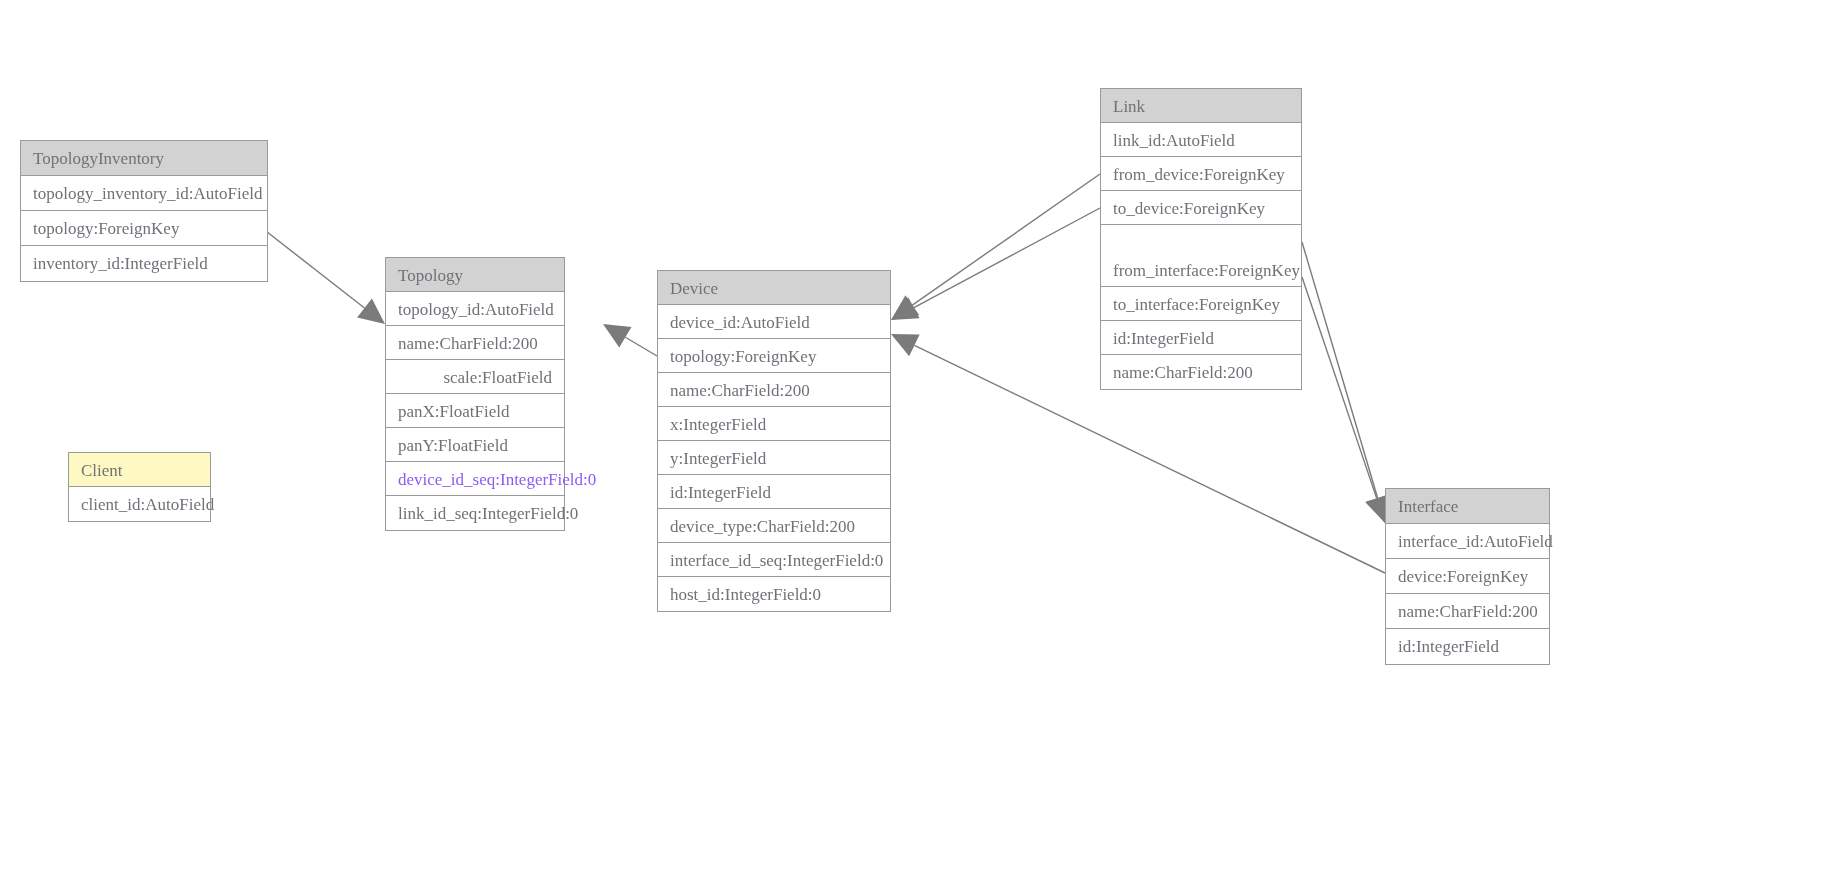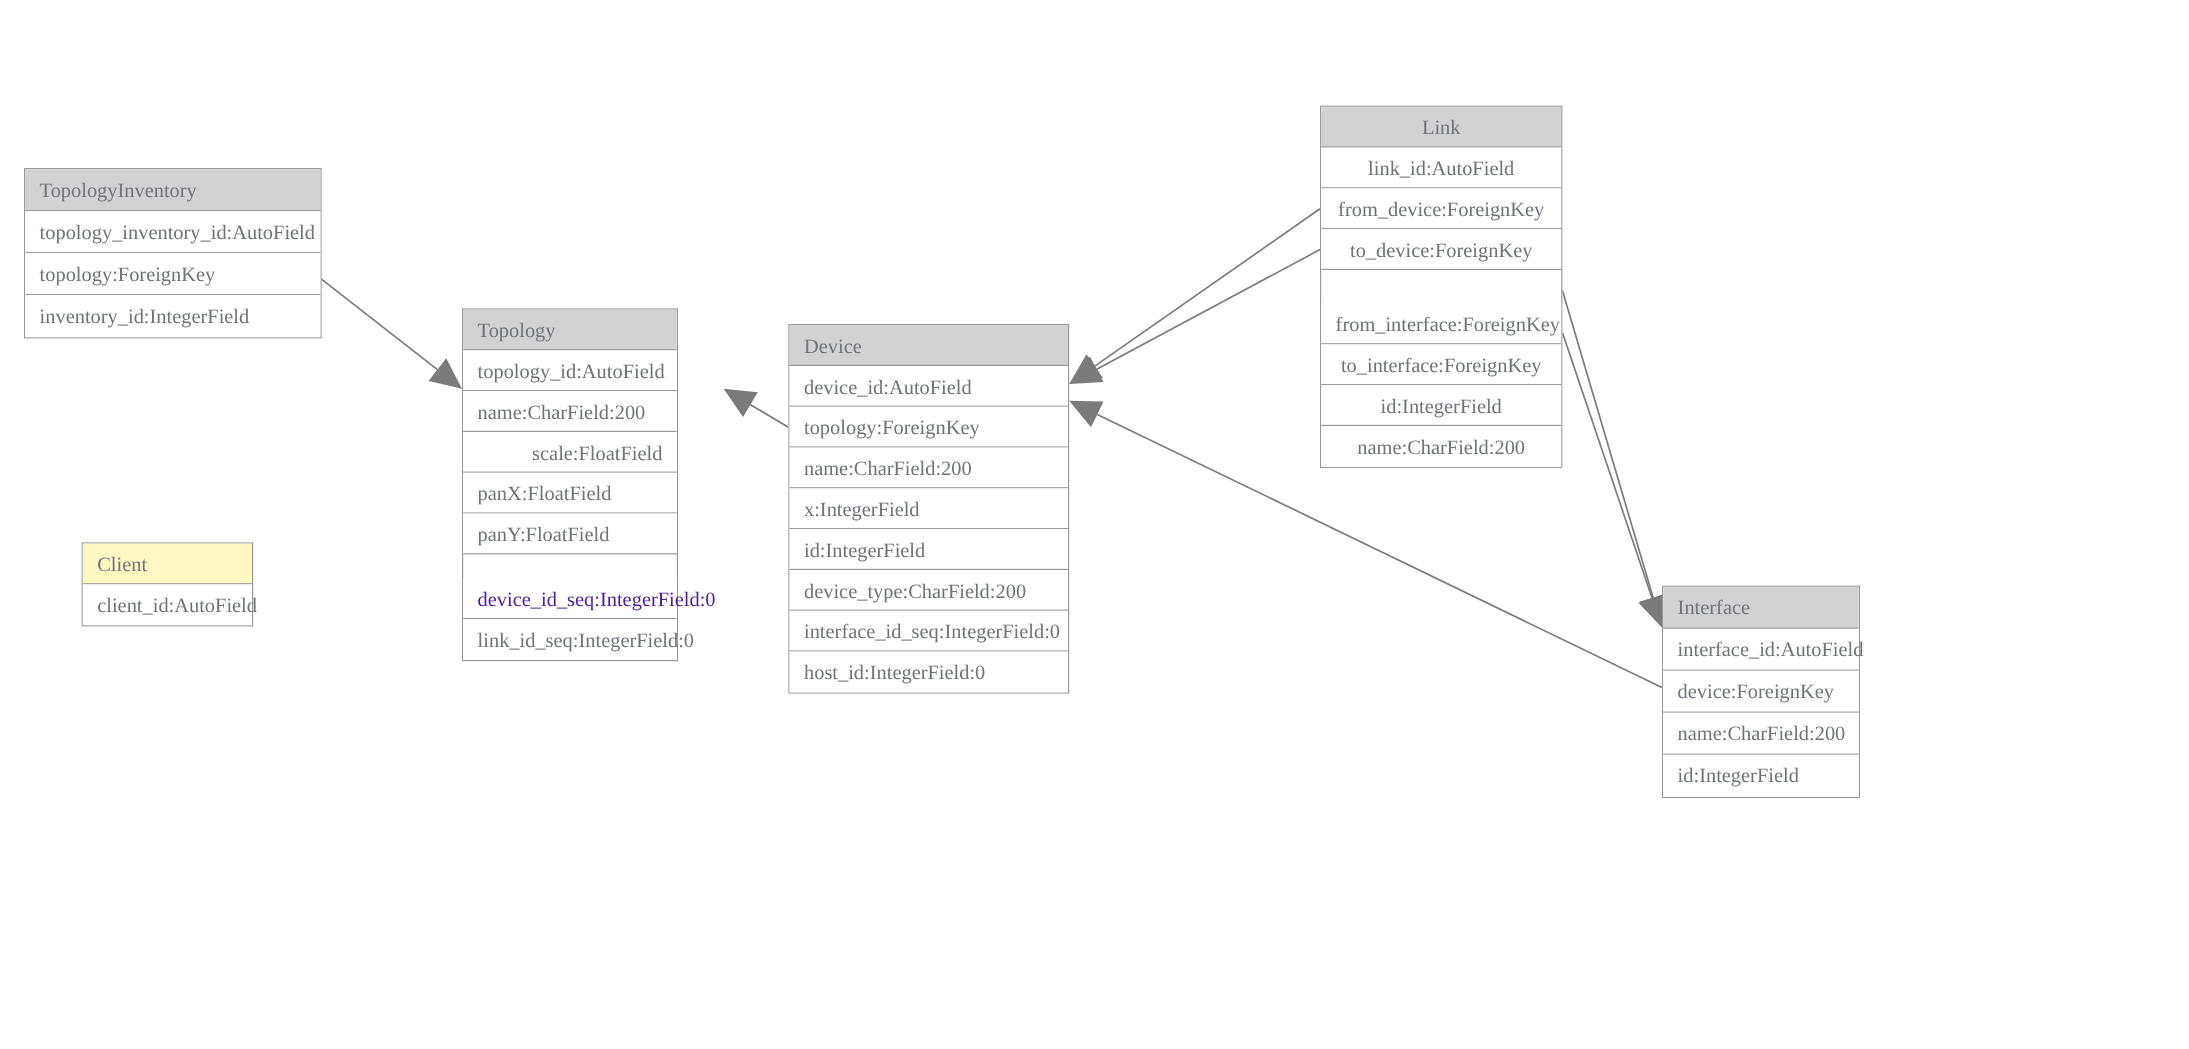--- a/index.html
+++ b/index.html
@@ -98,39 +98,40 @@
         <div class="entity-field" style="color: rgb(111, 114, 120); border-bottom-color: rgb(154, 154, 154); height: 35px; padding: 9px 12px;">topology:ForeignKey</div>
         <div class="entity-field last" style="color: rgb(111, 114, 120); border-bottom-color: rgb(154, 154, 154); height: 35px; padding: 9px 12px;">inventory_id:IntegerField</div>
       </div>
       <div class="entity" style="left: 385px; top: 257px; width: 180px; border-color: rgb(154, 154, 154);">
         <div class="entity-header" style="background: rgb(210, 210, 210); color: rgb(111, 114, 120); border-bottom-color: rgb(154, 154, 154); height: 34px; padding: 9px 12px;">Topology</div>
         <div class="entity-field" style="color: rgb(111, 114, 120); border-bottom-color: rgb(154, 154, 154); height: 34px; padding: 9px 12px;">topology_id:AutoField</div>
         <div class="entity-field" style="color: rgb(111, 114, 120); border-bottom-color: rgb(154, 154, 154); height: 34px; padding: 9px 12px;">name:CharField:200</div>
         <div class="entity-field" style="color: rgb(111, 114, 120); border-bottom-color: rgb(154, 154, 154); height: 34px; padding: 9px 12px; text-align: right;">scale:FloatField</div>
         <div class="entity-field" style="color: rgb(111, 114, 120); border-bottom-color: rgb(154, 154, 154); height: 34px; padding: 9px 12px;">panX:FloatField</div>
         <div class="entity-field" style="color: rgb(111, 114, 120); border-bottom-color: rgb(154, 154, 154); height: 34px; padding: 9px 12px;">panY:FloatField</div>
-        <div class="entity-field" style="color: #4c1d95; border-bottom-color: rgb(154, 154, 154); height: 34px; padding: 9px 12px; margin-top: 20px;">device_id_seq:IntegerField:0</div>
+        <div class="entity-field" style="color: #8b5cf6; border-bottom-color: rgb(154, 154, 154); height: 34px; padding: 9px 12px;">device_id_seq:IntegerField:0</div>
         <div class="entity-field last" style="color: rgb(111, 114, 120); border-bottom-color: rgb(154, 154, 154); height: 34px; padding: 9px 12px;">link_id_seq:IntegerField:0</div>
       </div>
       <div class="entity" style="left: 68px; top: 452px; width: 143px; border-color: rgb(154, 154, 154);">
         <div class="entity-header" style="background: #fef9c3; color: rgb(111, 114, 120); border-bottom-color: rgb(154, 154, 154); height: 34px; padding: 9px 12px;">Client</div>
         <div class="entity-field last" style="color: rgb(111, 114, 120); border-bottom-color: rgb(154, 154, 154); height: 34px; padding: 9px 12px;">client_id:AutoField</div>
       </div>
       <div class="entity" style="left: 657px; top: 270px; width: 234px; border-color: rgb(154, 154, 154);">
         <div class="entity-header" style="background: rgb(210, 210, 210); color: rgb(111, 114, 120); border-bottom-color: rgb(154, 154, 154); height: 34px; padding: 9px 12px;">Device</div>
         <div class="entity-field" style="color: rgb(111, 114, 120); border-bottom-color: rgb(154, 154, 154); height: 34px; padding: 9px 12px;">device_id:AutoField</div>
         <div class="entity-field" style="color: rgb(111, 114, 120); border-bottom-color: rgb(154, 154, 154); height: 34px; padding: 9px 12px;">topology:ForeignKey</div>
         <div class="entity-field" style="color: rgb(111, 114, 120); border-bottom-color: rgb(154, 154, 154); height: 34px; padding: 9px 12px;">name:CharField:200</div>
         <div class="entity-field" style="color: rgb(111, 114, 120); border-bottom-color: rgb(154, 154, 154); height: 34px; padding: 9px 12px;">x:IntegerField</div>
+        <div class="entity-field" style="color: rgb(111, 114, 120); border-bottom-color: rgb(154, 154, 154); height: 34px; padding: 9px 12px;">y:IntegerField</div>
         <div class="entity-field" style="color: rgb(111, 114, 120); border-bottom-color: rgb(154, 154, 154); height: 34px; padding: 9px 12px;">id:IntegerField</div>
         <div class="entity-field" style="color: rgb(111, 114, 120); border-bottom-color: rgb(154, 154, 154); height: 34px; padding: 9px 12px;">device_type:CharField:200</div>
         <div class="entity-field" style="color: rgb(111, 114, 120); border-bottom-color: rgb(154, 154, 154); height: 34px; padding: 9px 12px;">interface_id_seq:IntegerField:0</div>
         <div class="entity-field last" style="color: rgb(111, 114, 120); border-bottom-color: rgb(154, 154, 154); height: 34px; padding: 9px 12px;">host_id:IntegerField:0</div>
       </div>
-      <div class="entity" style="left: 1100px; top: 88px; width: 202px; border-color: rgb(154, 154, 154); text-align: center;">
+      <div class="entity" style="left: 1100px; top: 88px; width: 202px; border-color: rgb(154, 154, 154);">
         <div class="entity-header" style="background: rgb(210, 210, 210); color: rgb(111, 114, 120); border-bottom-color: rgb(154, 154, 154); height: 34px; padding: 9px 12px;">Link</div>
         <div class="entity-field" style="color: rgb(111, 114, 120); border-bottom-color: rgb(154, 154, 154); height: 34px; padding: 9px 12px;">link_id:AutoField</div>
         <div class="entity-field" style="color: rgb(111, 114, 120); border-bottom-color: rgb(154, 154, 154); height: 34px; padding: 9px 12px;">from_device:ForeignKey</div>
         <div class="entity-field" style="color: rgb(111, 114, 120); border-bottom-color: rgb(154, 154, 154); height: 34px; padding: 9px 12px;">to_device:ForeignKey</div>
         <div class="entity-field" style="color: rgb(111, 114, 120); border-bottom-color: rgb(154, 154, 154); height: 34px; padding: 9px 12px; margin-top: 28px;">from_interface:ForeignKey</div>
         <div class="entity-field" style="color: rgb(111, 114, 120); border-bottom-color: rgb(154, 154, 154); height: 34px; padding: 9px 12px;">to_interface:ForeignKey</div>
         <div class="entity-field" style="color: rgb(111, 114, 120); border-bottom-color: rgb(154, 154, 154); height: 34px; padding: 9px 12px;">id:IntegerField</div>
         <div class="entity-field last" style="color: rgb(111, 114, 120); border-bottom-color: rgb(154, 154, 154); height: 34px; padding: 9px 12px;">name:CharField:200</div>
       </div>
       <div class="entity" style="left: 1385px; top: 488px; width: 165px; border-color: rgb(154, 154, 154);">

